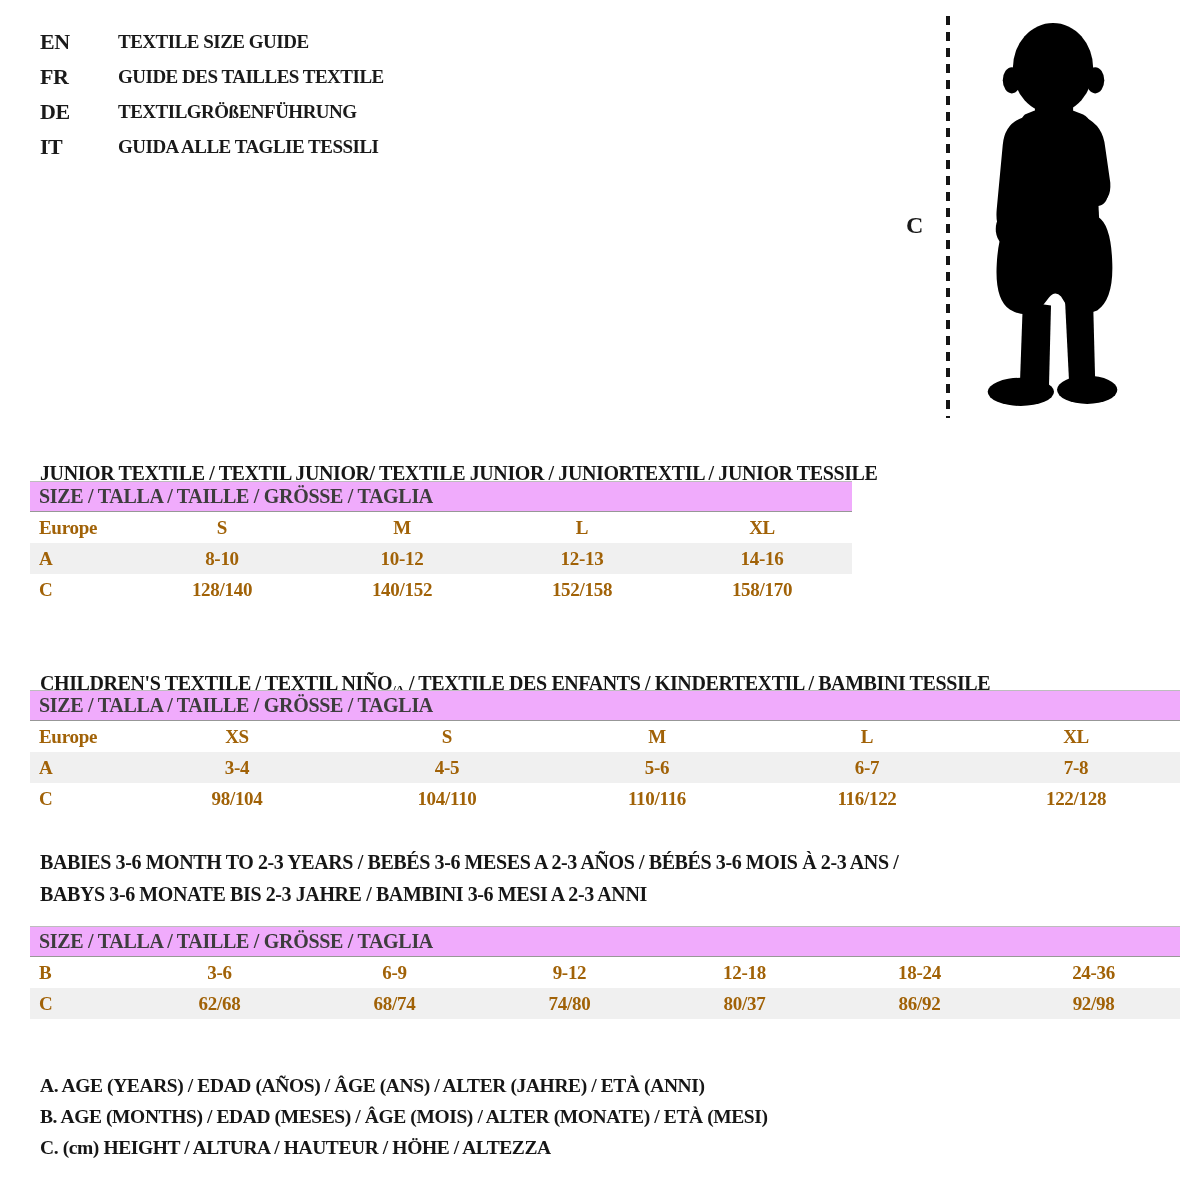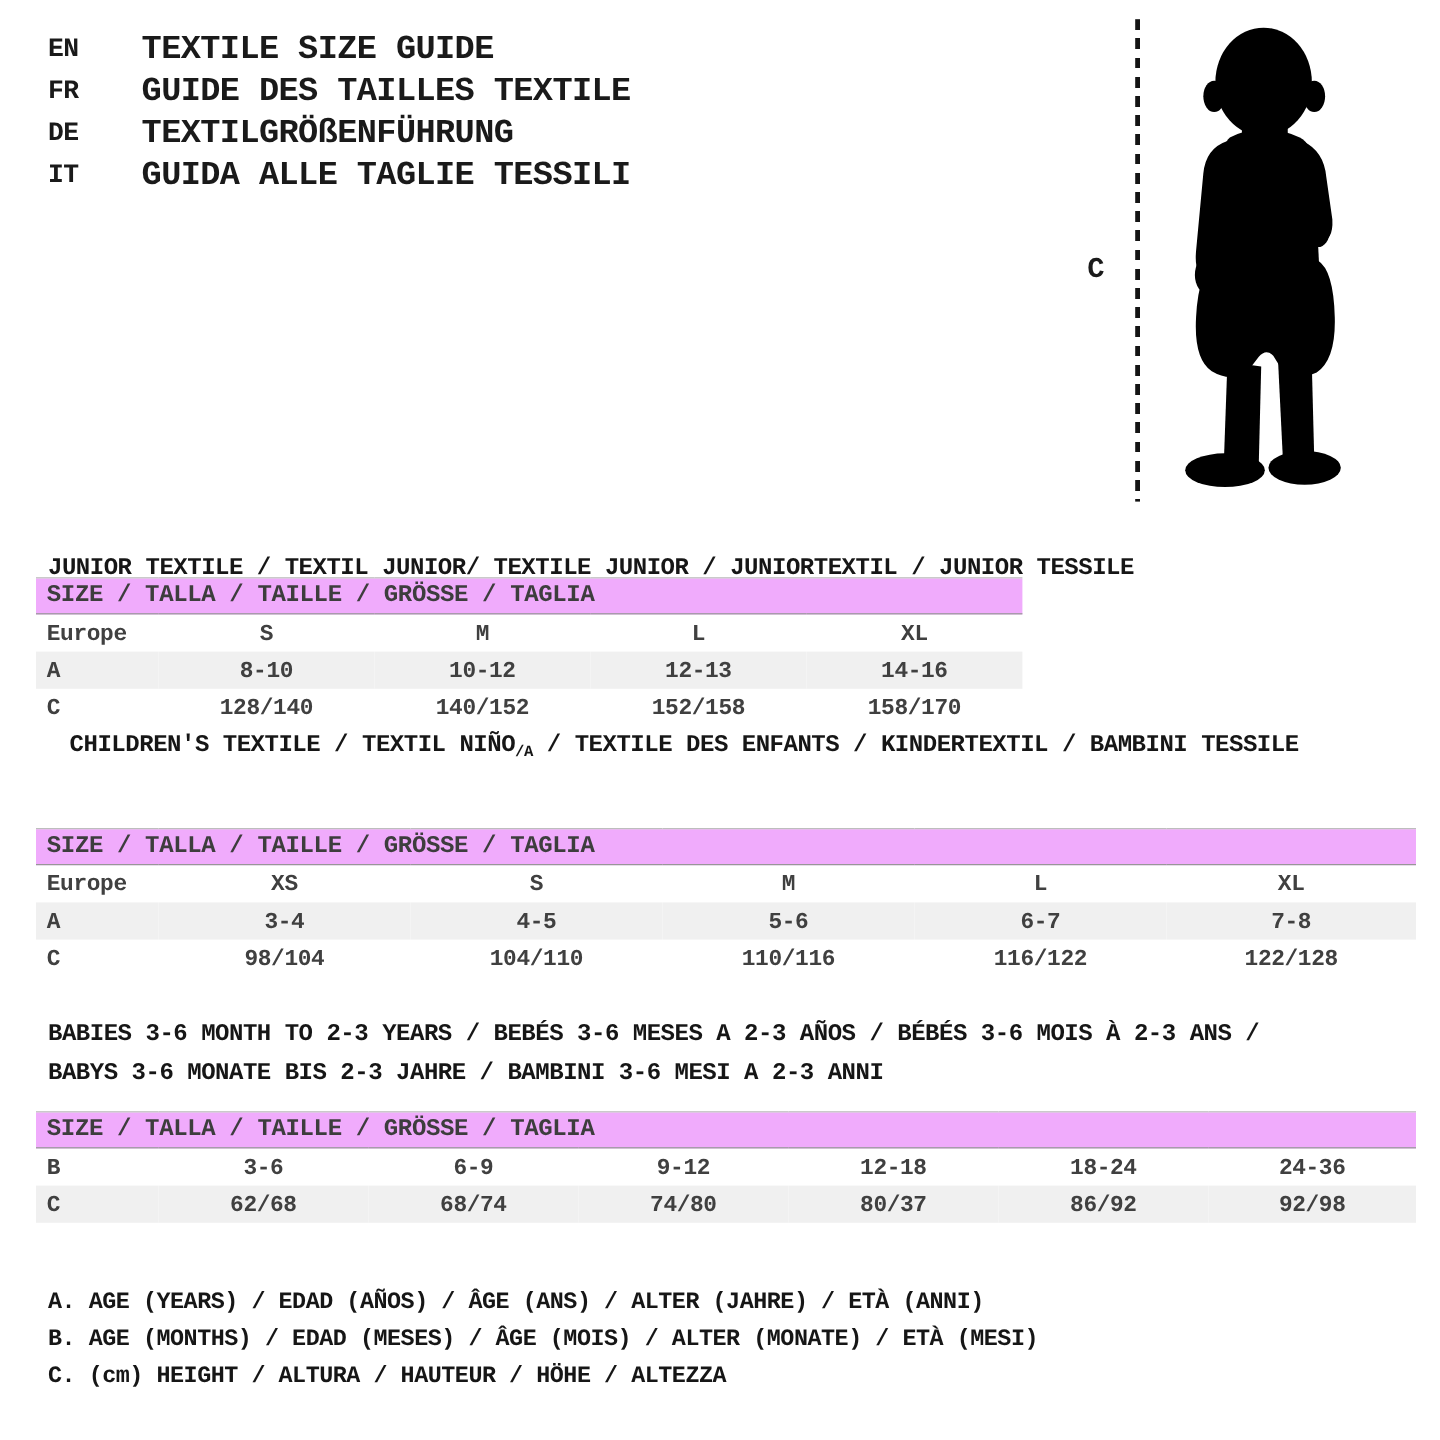--- a/index.html
+++ b/index.html
@@ -1,40 +1,40 @@
 <!DOCTYPE html>
 <html><head>
 <meta charset="utf-8">
 <style>
   html,body{margin:0;padding:0;background:#ffffff;}
   .canvas{
     position:relative;width:1200px;height:1200px;background:#ffffff;
-    font-family:Liberation Mono, monospace;color:#1a1a1a;overflow:hidden;
+    font-family:Liberation Serif, serif;color:#1a1a1a;overflow:hidden;
   }
   
   .langs{position:absolute;left:40px;top:24px;}
   .lang-row{display:flex;height:35px;align-items:center;}
   .lang-code{width:78px;font-weight:bold;font-size:22px;letter-spacing:-0.5px;}
-  .lang-title{font-weight:bold;font-size:28px;letter-spacing:-0.5px;white-space:nowrap;}
+  .lang-title{font-weight:bold;font-size:19px;letter-spacing:-0.5px;white-space:nowrap;}
   
   .dash-line{
     position:absolute;left:946px;top:16px;width:4px;height:402px;
     background:repeating-linear-gradient(to bottom,#141414 0 9px,transparent 9px 16px);
   }
   .c-label{position:absolute;left:906px;top:212px;font-size:24px;font-weight:bold;}
   .baby{position:absolute;left:960px;top:18px;}
   
   .section-title{
     position:absolute;left:40px;font-size:20px;font-weight:bold;
     letter-spacing:-0.4px;white-space:nowrap;color:#161616;
   }
   .t-sub{font-size:13px;vertical-align:-4px;}
   table{position:absolute;border-collapse:collapse;table-layout:fixed;}
   td{
-    font-weight:bold;font-size:19px;color:#404040;text-align:center;
+    font-weight:bold;font-size:19px;color:#a16207;text-align:center;
     padding:0;height:31px;letter-spacing:-0.3px;white-space:nowrap;
   }
   td.lbl{text-align:left;padding-left:9px;}
   tr.bar td{
     background:#f0abfc;color:#3d3d3d;text-align:left;padding-left:9px;
     height:29px;font-size:20px;border-top:1px solid #bdbdbd;border-bottom:1px solid #979797;
   }
   tr.stripe td{background:#f0f0f0;}
   
   .legend{position:absolute;left:40px;top:1070px;}
@@ -118,21 +118,21 @@
     <tr>
       <td class="lbl">C</td>
       <td>128/140</td>
       <td>140/152</td>
       <td>152/158</td>
       <td>158/170</td>
     </tr>
   </tbody>
     </table>
 
-  <div class="section-title" style="top:610px;margin-left:18px;"><span>CHILDREN'S TEXTILE / TEXTIL NIÑO</span><span class="t-sub">/A</span><span> / TEXTILE DES ENFANTS / KINDERTEXTIL / BAMBINI TESSILE</span></div>
+  <div class="section-title" style="top:672px;"><span>CHILDREN'S TEXTILE / TEXTIL NIÑO</span><span class="t-sub">/A</span><span> / TEXTILE DES ENFANTS / KINDERTEXTIL / BAMBINI TESSILE</span></div>
   <table style="left:30px;top:690px;width:1150px;">
     <colgroup>
         <col style="width:102px">
         <col style="width:210px">
         <col style="width:210px">
         <col style="width:210px">
         <col style="width:210px">
         <col style="width:208px">
       </colgroup>
     <tbody>

